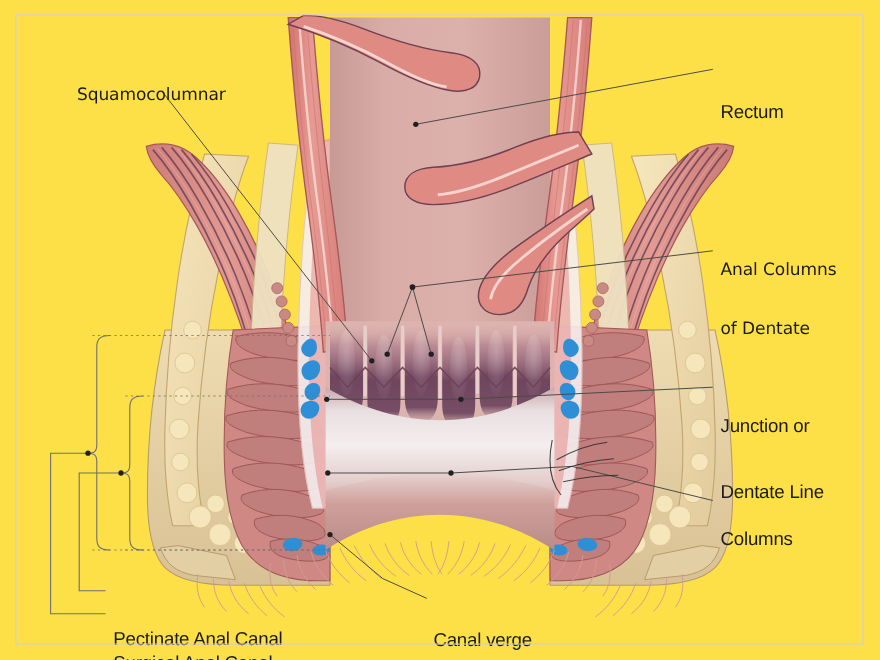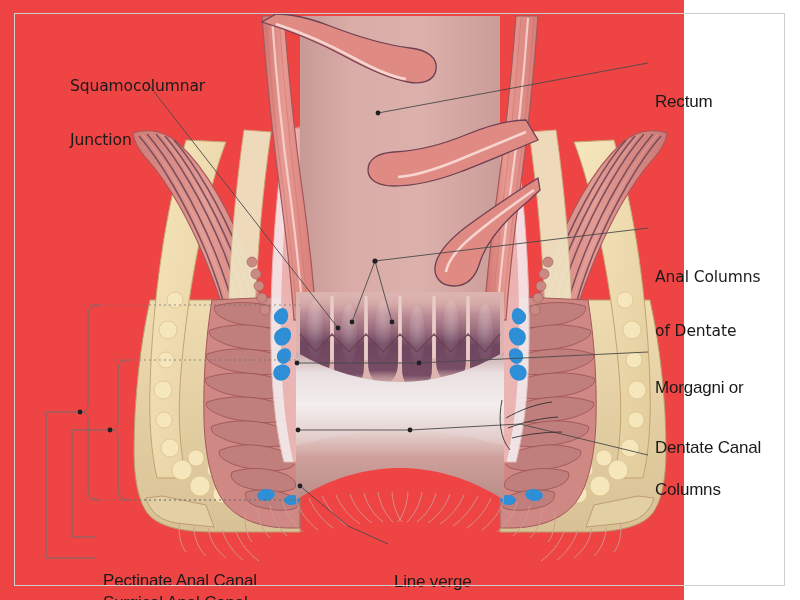--- a/index.html
+++ b/index.html
@@ -1,19 +1,19 @@
 <!DOCTYPE html>
 <html><head>
 <meta charset="utf-8">
 <title>Anal Canal Anatomy</title>
 <style>
   html,body{margin:0;padding:0;background:#ffffff;}
   body{width:800px;height:600px;overflow:hidden;
        font-family:"Liberation Sans","DejaVu Sans",sans-serif;}
-  #stage{position:relative;width:684px;height:600px;background:#ef4444;}
+  #stage{position:relative;width:800px;height:600px;background:#fde047;}
   #frame{position:absolute;left:14px;top:13px;width:771px;height:573px;
          border:1px solid #cfcfcf;box-sizing:border-box;pointer-events:none;}
   svg.art{position:absolute;left:0;top:0;width:800px;height:600px;}
   .lbl{position:absolute;color:#1a1a1a;white-space:pre;line-height:1.18;}
   .lbl-humanist{font-family:"DejaVu Sans",sans-serif;font-size:15.5px;letter-spacing:-0.1px;}
   .lbl-grot{font-family:"Liberation Sans",sans-serif;font-size:17px;letter-spacing:-0.2px;}
 </style>
 </head>
 <body>
 
@@ -465,47 +465,46 @@
       </g>
       <g fill="#202020">
         <circle cx="80" cy="412" r="2.4"></circle>
         <circle cx="110" cy="430" r="2.4"></circle>
       </g>
     </g>
   </svg>
 
   <div class="lbl lbl-humanist" style="left:70px;  top:40px;">
     <div>Squamocolumnar</div>
-    <div>Junction</div>
   </div>
 
   <div class="lbl lbl-grot" style="left:655px; top:52px;">
     <div>Rectum</div>
   </div>
 
-  <div class="lbl lbl-humanist" style="left:655px; top:231px;">
+  <div class="lbl lbl-humanist" style="left:655px; top:199px;">
     <div>Anal Columns</div>
     <div>of Dentate</div>
   </div>
 
   <div class="lbl lbl-grot" style="left:655px; top:338px;">
-    <div>Morgagni or</div>
-    <div>Dentate Canal</div>
+    <div>Junction or</div>
+    <div>Dentate Line</div>
   </div>
 
   <div class="lbl lbl-grot" style="left:655px; top:440px;">
     <div>Columns</div>
   </div>
 
   <div class="lbl lbl-grot" style="left:103px; top:531px;">
     <div>Pectinate Anal Canal</div>
   </div>
 
   <div class="lbl lbl-grot" style="left:103px; top:553px;">
     <div>Surgical Anal Canal</div>
   </div>
 
   <div class="lbl lbl-grot" style="left:394px; top:532px;">
-    <div>Line verge</div>
+    <div>Canal verge</div>
   </div>
 
   <div id="frame"></div>
 </div>
 
 </body></html>

